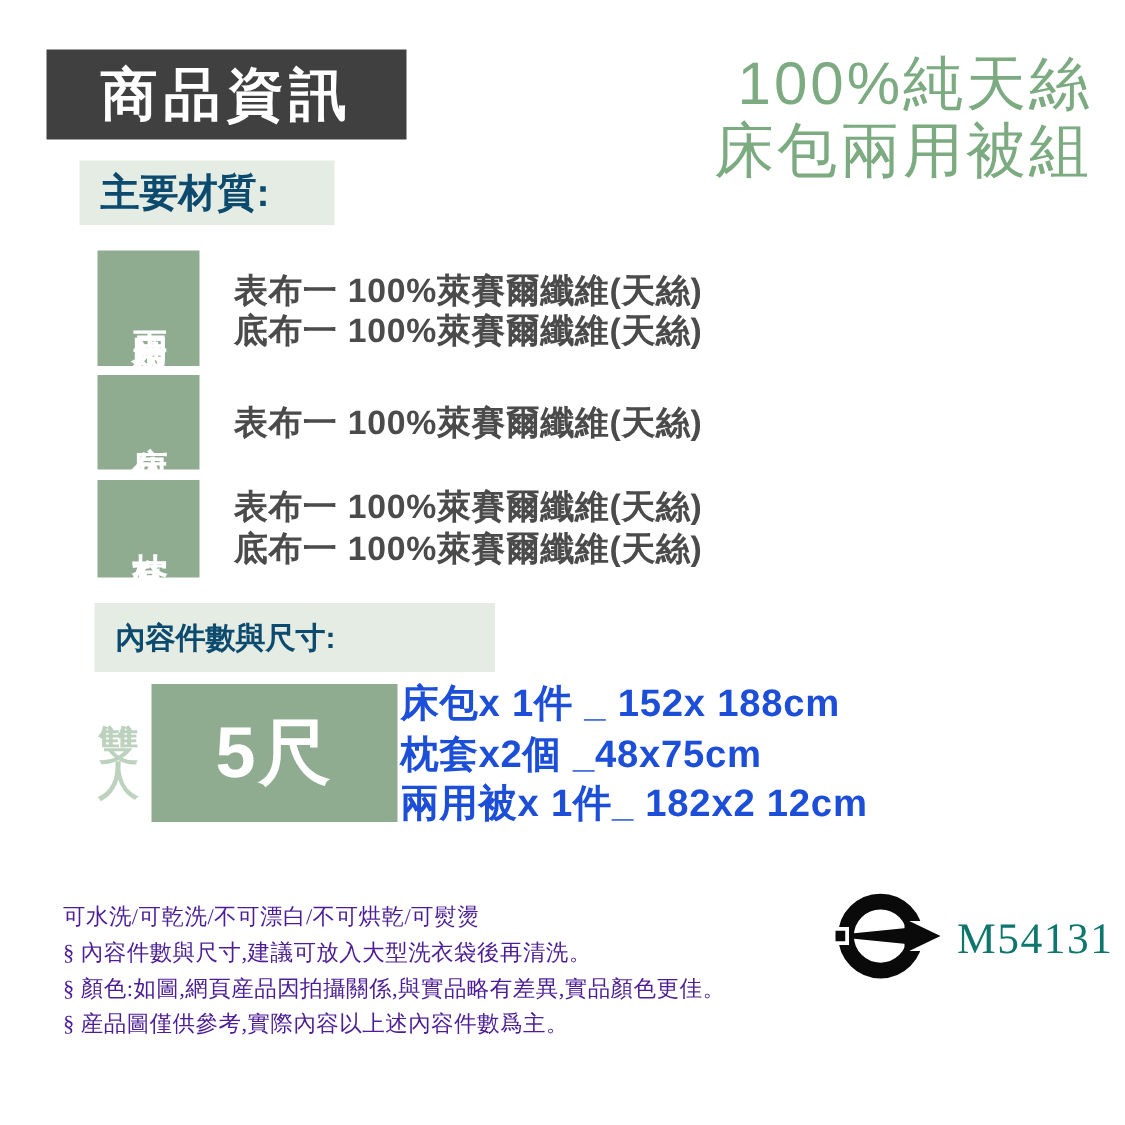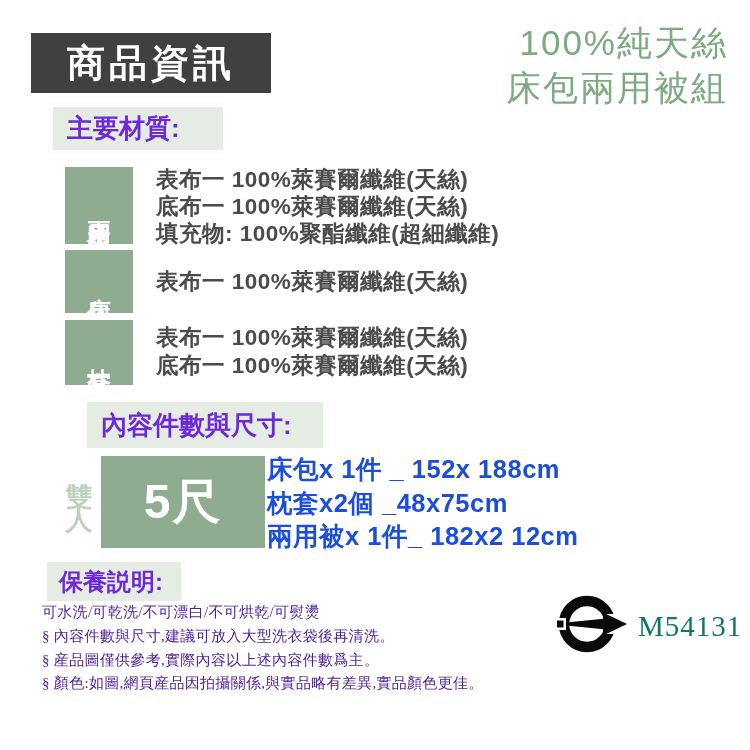--- a/index.html
+++ b/index.html
@@ -7,30 +7,30 @@
     position:relative;width:750px;height:750px;background:#ffffff;overflow:hidden;
     font-family:"Liberation Sans","DejaVu Sans",sans-serif;
   }
   
   .header-badge{
     position:absolute;left:31px;top:33px;width:240px;height:60px;
     background:#404040;color:#ffffff;font-size:38px;font-weight:700;letter-spacing:4px;
     display:flex;align-items:center;justify-content:center;
   }
   .product-title{
-    position:absolute;right:22px;top:20px;text-align:right;
-    color:#7cab81;font-size:35px;line-height:45px;font-weight:500;letter-spacing:2px;
+    position:absolute;right:22px;top:34px;text-align:right;
+    color:#7cab81;font-size:40px;line-height:45px;font-weight:500;letter-spacing:2px;
   }
   
   .section-title{
-    position:absolute;background:#e5ece3;color:#6d28d9;font-weight:700;
+    position:absolute;background:#e5ece3;color:#0c4a6e;font-weight:700;
     display:flex;align-items:center;box-sizing:border-box;
   }
   .t-materials{left:53px;top:107px;width:170px;height:43px;font-size:26px;padding-left:14px;}
-  .t-contents{left:63px;top:402px;width:236px;height:46px;font-size:26px;padding-left:14px;margin-left:24px;}
+  .t-contents{left:63px;top:402px;width:267px;height:46px;font-size:20px;padding-left:14px;}
   .t-care{left:47px;top:562px;width:134px;height:39px;font-size:24px;padding-left:12px;}
   
   .mat-label{
     position:absolute;left:65px;width:68px;background:#8fac90;color:#fff;
     font-size:24px;font-weight:600;
     writing-mode:vertical-rl;text-orientation:upright;
     display:flex;align-items:center;justify-content:center;letter-spacing:3px;
   }
   .lbl-1{top:167px;height:77px;}
   .lbl-2{top:250px;height:63px;}
@@ -85,21 +85,20 @@
   <div class="section-title t-materials">
     <span>主要材質:</span>
   </div>
 
   <div class="mat-label lbl-1">
     <span>兩用被</span>
   </div>
   <div class="mat-lines ml-1">
     <div>表布一 100%萊賽爾纖維(天絲)</div>
     <div>底布一 100%萊賽爾纖維(天絲)</div>
-    <div>填充物: 100%聚酯纖維(超細纖維)</div>
   </div>
 
   <div class="mat-label lbl-2">
     <span>床包</span>
   </div>
   <div class="mat-lines ml-2">
     <div>表布一 100%萊賽爾纖維(天絲)</div>
   </div>
 
   <div class="mat-label lbl-3">
@@ -119,29 +118,26 @@
   <div class="size-box">
     <span>5尺</span>
   </div>
 
   <div class="size-items">
     <div>床包x 1件 _ 152x 188cm</div>
     <div>枕套x2個 _48x75cm</div>
     <div>兩用被x 1件_ 182x2 12cm</div>
   </div>
 
-  <div class="section-title t-care">
-    <span>保養説明:</span>
-  </div>
 
   <div class="care-lines">
     <div>可水洗/可乾洗/不可漂白/不可烘乾/可熨燙</div>
     <div>§ 內容件數與尺寸,建議可放入大型洗衣袋後再清洗。</div>
+    <div>§ 顏色:如圖,網頁産品因拍攝關係,與實品略有差異,實品顏色更佳。</div>
     <div>§ 産品圖僅供參考,實際內容以上述內容件數爲主。</div>
-    <div>§ 顏色:如圖,網頁産品因拍攝關係,與實品略有差異,實品顏色更佳。</div>
   </div>
 
   <div class="cert">
     <span>
       <svg width="74" height="62" viewBox="0 0 74 62" xmlns="http://www.w3.org/2000/svg">
         <circle cx="31" cy="31" r="23" fill="none" stroke="#0a0a0a" stroke-width="10.5"></circle>
         <rect x="48" y="21" width="16" height="20" fill="#ffffff"></rect>
         <rect x="0" y="25" width="10" height="12" fill="#ffffff"></rect>
         <rect x="1" y="27.5" width="6.5" height="7" fill="#0a0a0a"></rect>
         <polygon points="10,29.5 50,25.5 50,36.5 10,32.5" fill="#0a0a0a"></polygon>

